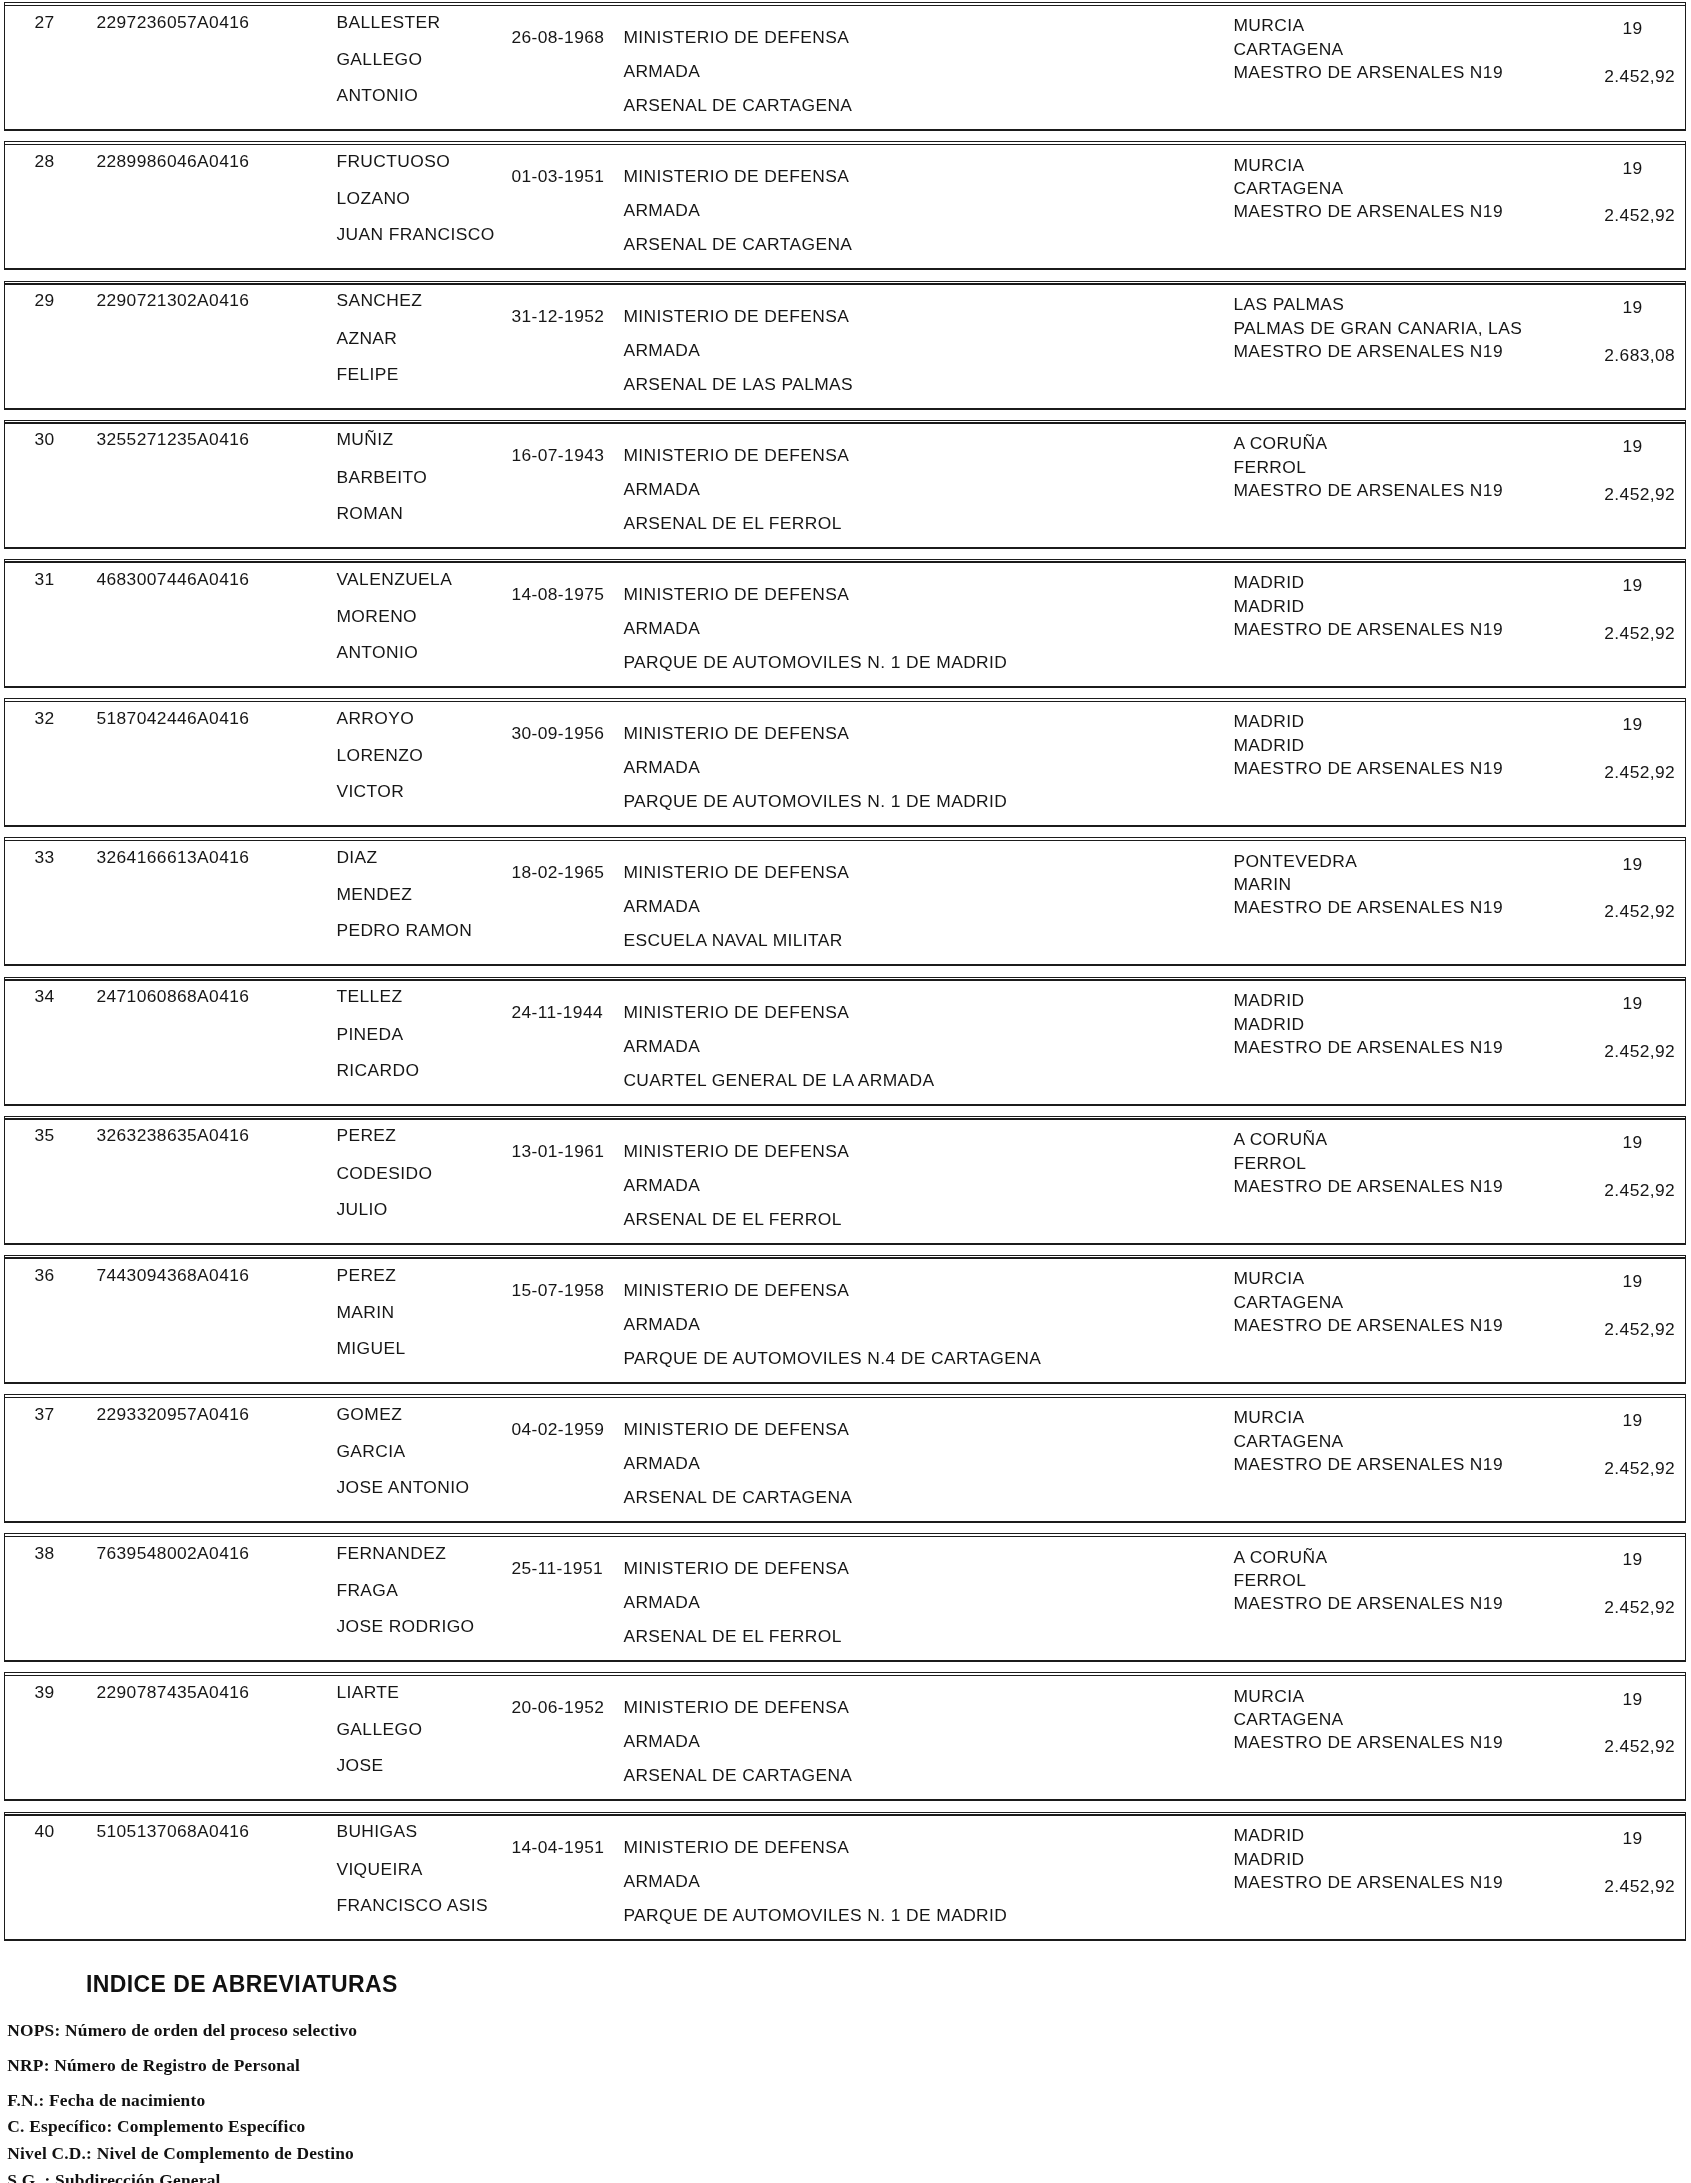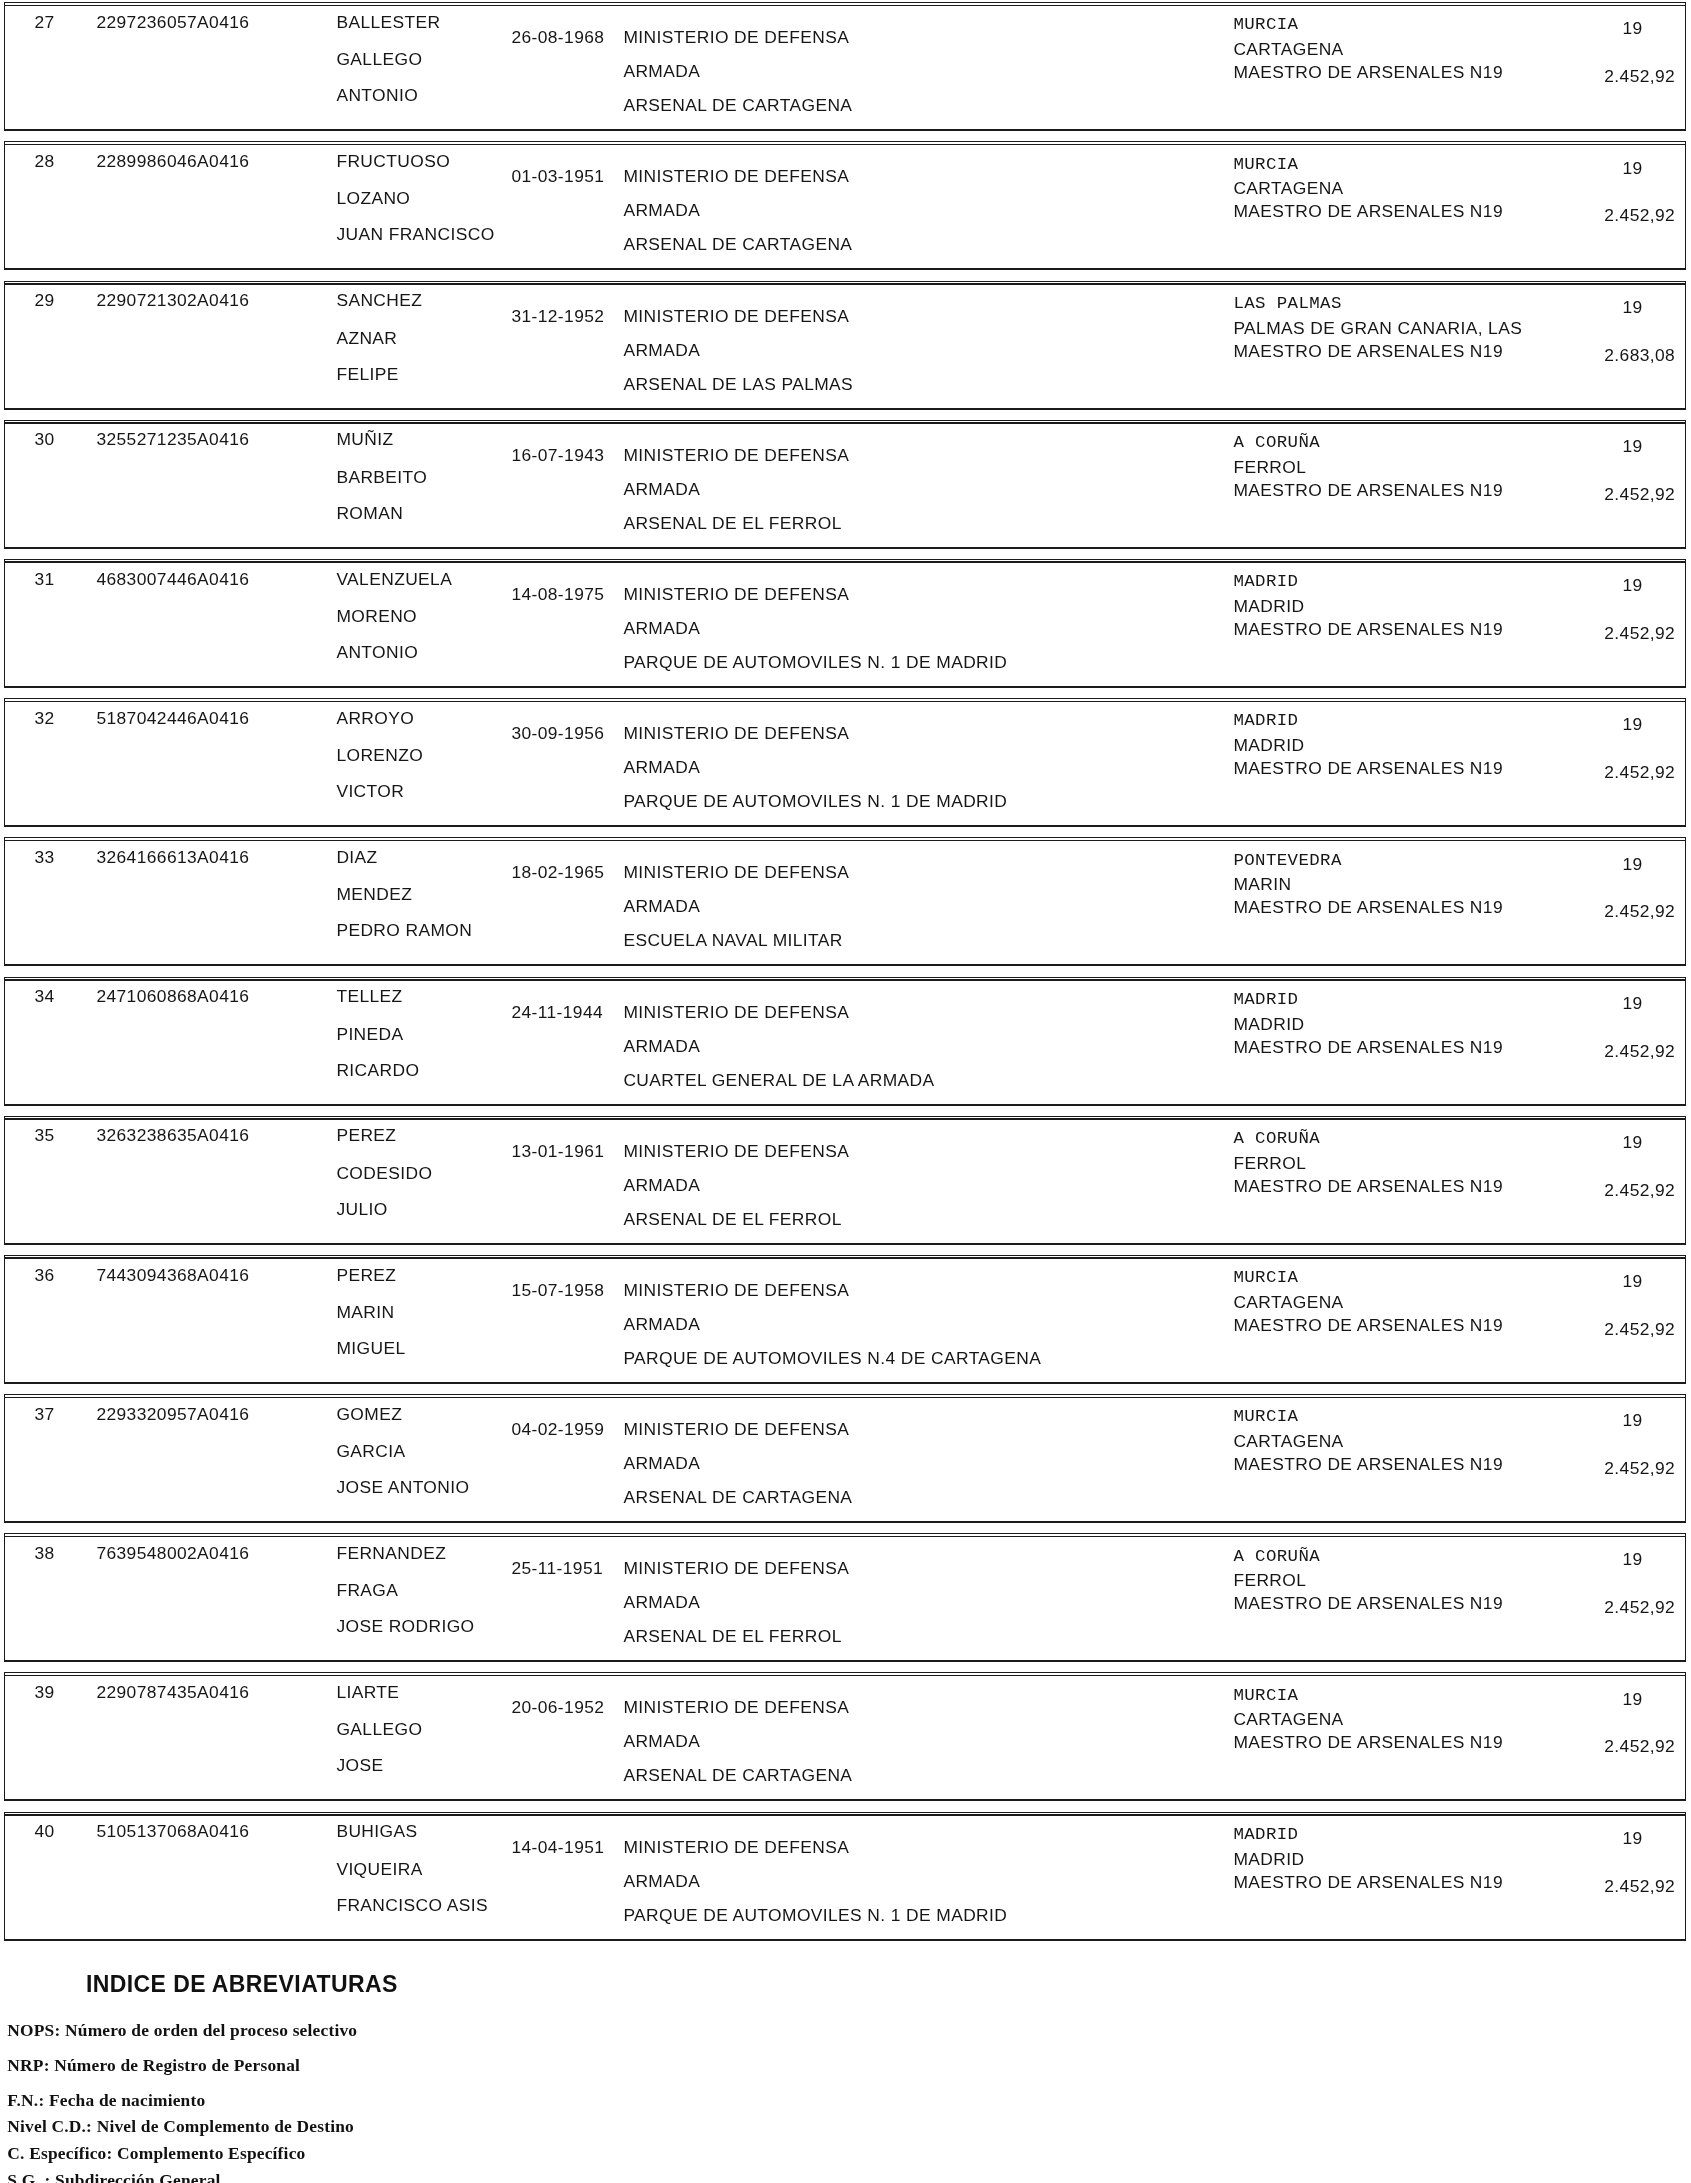--- a/index.html
+++ b/index.html
@@ -35,21 +35,21 @@
     line-height:20.3px;
     letter-spacing:0.4px;
     white-space:nowrap;
     color:#161616;
   }
   .nops { left:29px;  top:8.7px; }
   .nrp  { left:91px; top:8.7px; }
   .sn1  { left:331px; top:8.7px; }
   .fn   { left:506px; top:24px; }
   .min  { left:618px; top:24px;text-align:center; }
-  .prov { left:1228px; top:12.3px;font-family:Liberation Mono, monospace; }
+  .prov { left:1228px; top:12.3px; }
   .niv  { left:1617px; top:15.2px; }
   .loc  { left:1228px; top:36px; }
   .sn2  { left:331px; top:46px; }
   .br   { left:618px; top:58px; }
   .post { left:1228px; top:59px; }
   .amt  { right:10.2px; top:63px; text-align:right; }
   .nm   { left:331px; top:82px; }
   .dst  { left:618px; top:92px; }
 
   
@@ -315,20 +315,20 @@
       <span class="c amt">2.452,92</span>
     </section>
   </div>
 
   <div class="footer">
     <div class="f-title">INDICE DE ABREVIATURAS</div>
     <ul class="abbr">
         <li>NOPS: Número de orden del proceso selectivo</li>
         <li>NRP: Número de Registro de Personal</li>
         <li>F.N.: Fecha de nacimiento</li>
+        <li>C. Específico: Complemento Específico</li>
         <li>Nivel C.D.: Nivel de Complemento de Destino</li>
-        <li>C. Específico: Complemento Específico</li>
         <li>S.G. : Subdirección General</li>
       </ul>
   </div>
 
 </div>
 
 
 </body></html>

